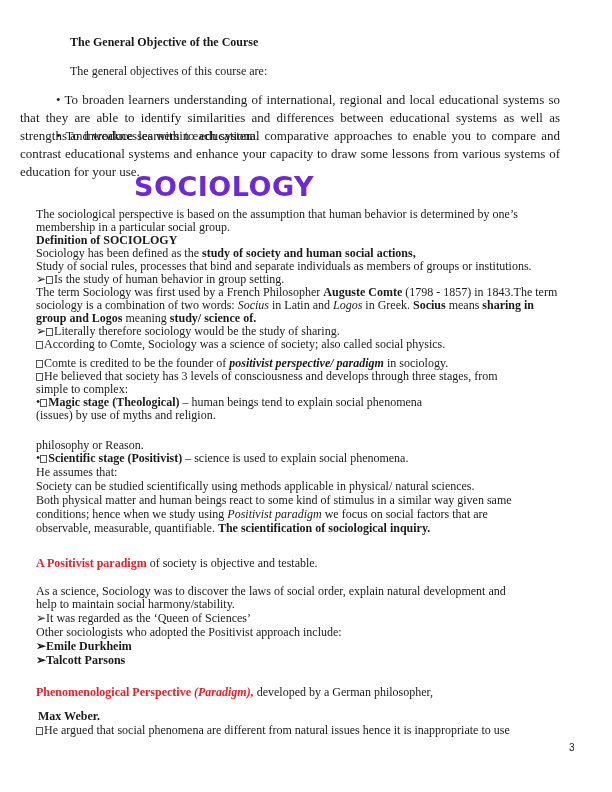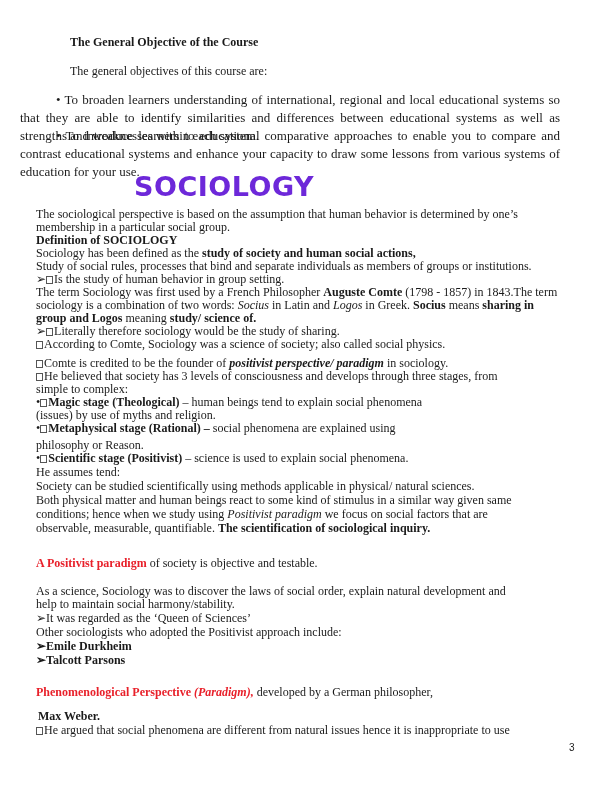--- a/index.html
+++ b/index.html
@@ -40,24 +40,23 @@
   <div class="line" style="top:286px;"><span>The term Sociology was first used by a French Philosopher </span><span class="b">Auguste Comte</span><span> (1798 - 1857) in 1843.The term</span></div>
   <div class="line" style="top:299px;"><span>sociology is a combination of two words: </span><span class="i">Socius</span><span> in Latin and </span><span class="i">Logos</span><span> in Greek. </span><span class="b">Socius</span><span> means </span><span class="b">sharing in</span></div>
   <div class="line" style="top:312px;"><span class="b">group and Logos</span><span> meaning </span><span class="b">study/ science of.</span></div>
   <div class="line" style="top:325px;"><span>➢</span><span class="box"></span><span>Literally therefore sociology would be the study of sharing.</span></div>
   <div class="line" style="top:357px;"><span class="box"></span><span>Comte is credited to be the founder of </span><span class="b i">positivist perspective/ paradigm</span><span> in sociology.</span></div>
   <div class="line" style="top:338px;"><span class="box"></span><span>According to Comte, Sociology was a science of society; also called social physics.</span></div>
   <div class="line" style="top:370px;"><span class="box"></span><span>He believed that society has 3 levels of consciousness and develops through three stages, from</span></div>
   <div class="line" style="top:383px;">simple to complex:</div>
   <div class="line" style="top:396px;text-align:center;"><span>•</span><span class="box"></span><span class="b">Magic stage (Theological)</span><span> – human beings tend to explain social phenomena</span></div>
   <div class="line" style="top:409px;">(issues) by use of myths and religion.</div>
-  <div class="line" style="top:422px;"><span>•</span><span class="box"></span><span class="b">Metaphysical stage (Rational) –</span><span> social phenomena are explained using</span></div>
   <div class="line" style="top:439px;">philosophy or Reason.</div>
   <div class="line" style="top:452px;"><span>•</span><span class="box"></span><span class="b">Scientific stage (Positivist)</span><span> – science is used to explain social phenomena.</span></div>
-  <div class="line" style="top:466px;">He assumes tend:</div>
+  <div class="line" style="top:466px;">He assumes that:</div>
   <div class="line" style="top:480px;">Society can be studied scientifically using methods applicable in physical/ natural sciences.</div>
   <div class="line" style="top:494px;">Both physical matter and human beings react to some kind of stimulus in a similar way given same</div>
   <div class="line" style="top:508px;"><span>conditions; hence when we study using </span><span class="i">Positivist paradigm</span><span> we focus on social factors that are</span></div>
   <div class="line" style="top:522px;"><span>observable, measurable, quantifiable. </span><span class="b">The scientification of sociological inquiry.</span></div>
 
   <div class="line" style="top:557px;"><span class="red">A Positivist paradigm</span><span> of society is objective and testable.</span></div>
   <div class="line" style="top:585px;">As a science, Sociology was to discover the laws of social order, explain natural development and</div>
   <div class="line" style="top:598px;">help to maintain social harmony/stability.</div>
   <div class="line" style="top:612px;"><span>➢</span><span>It was regarded as the ‘Queen of Sciences’</span></div>
   <div class="line" style="top:626px;">Other sociologists who adopted the Positivist approach include:</div>

